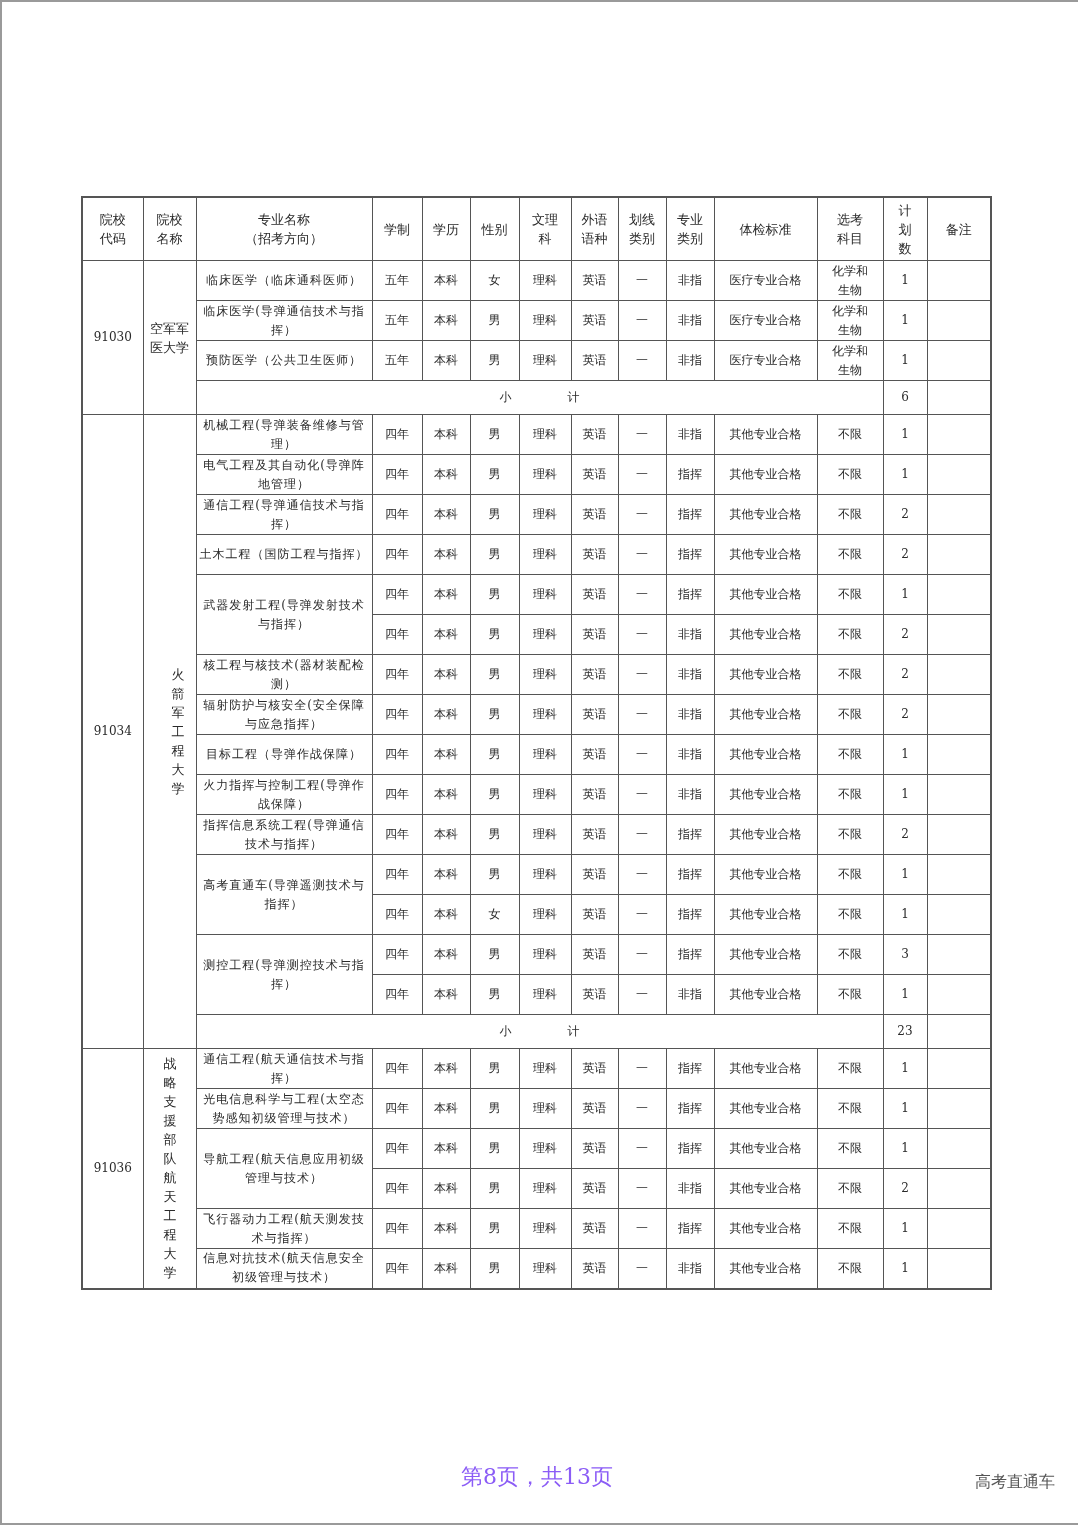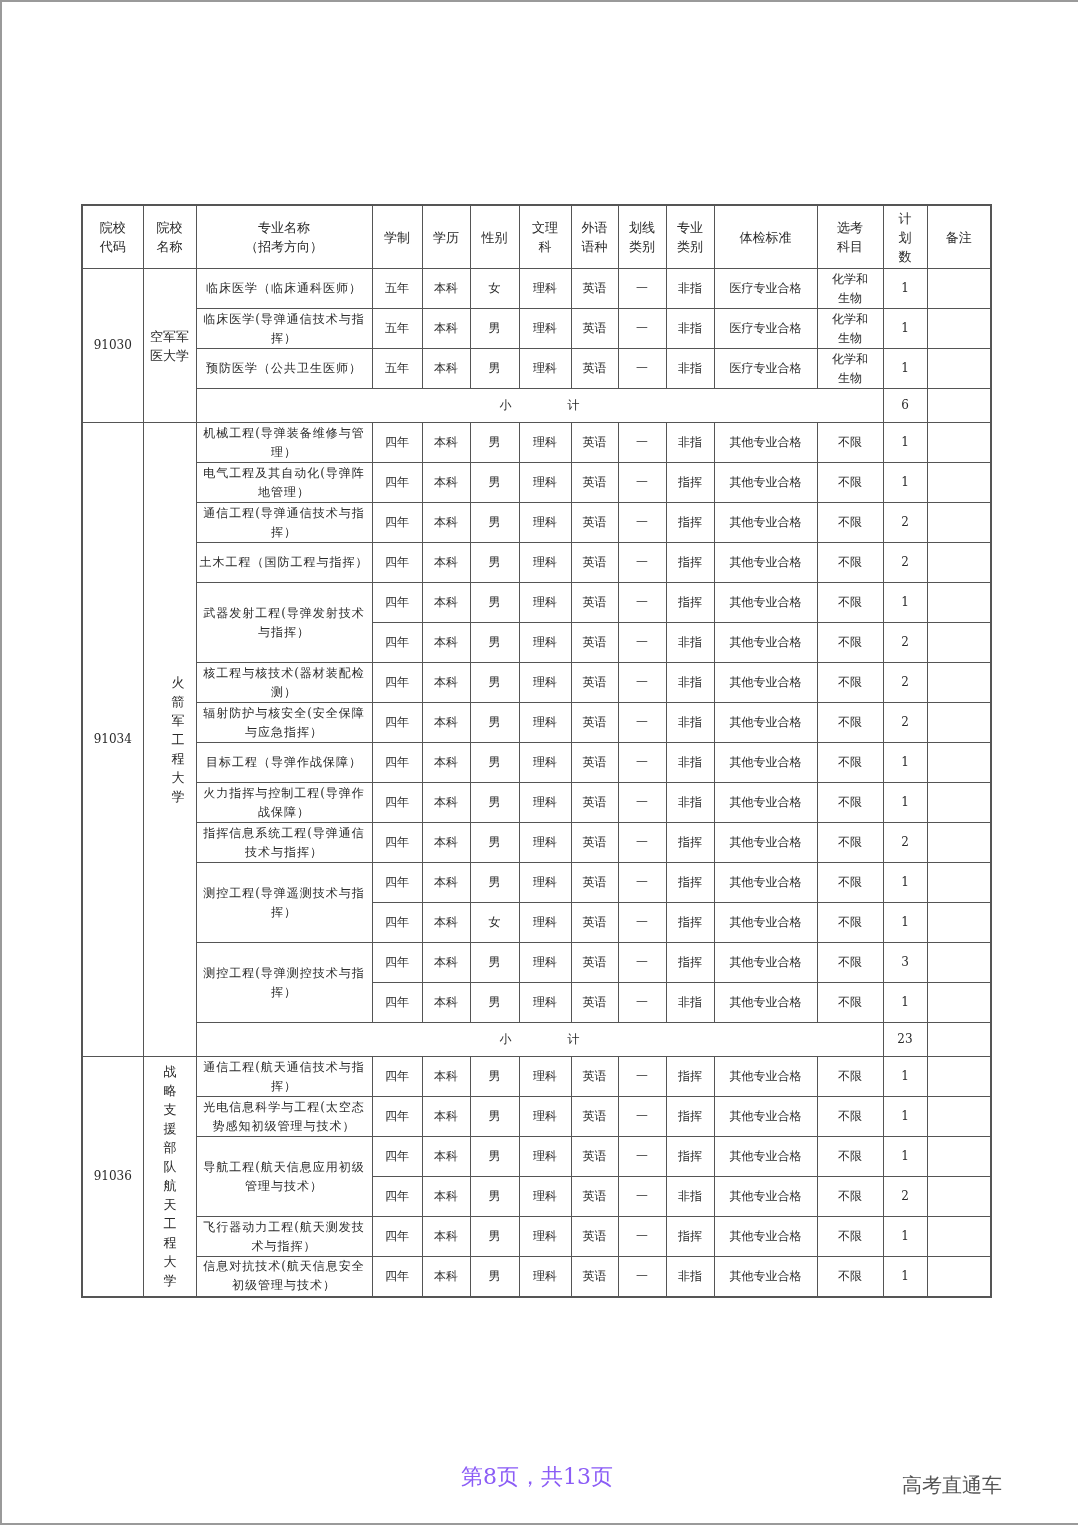--- a/index.html
+++ b/index.html
@@ -1,34 +1,34 @@
 <!DOCTYPE html>
 <html><head>
 <meta charset="utf-8">
 <style>
   html, body { margin: 0; padding: 0; background: #ffffff; }
   body { width: 1080px; height: 1528px; position: relative; overflow: hidden;
          font-family: "DejaVu Serif", "Liberation Serif", serif; color: #222; }
   .page-edge { position: absolute; left: 0; top: 0; width: 1078px; height: 1525px;
                border-left: 2px solid #9a9a9a; border-top: 2px solid #9a9a9a;
                border-bottom: 2px solid #9a9a9a; box-sizing: border-box; pointer-events: none; }
-  table.plan { position: absolute; left: 81px; top: 204px; border-collapse: collapse;
+  table.plan { position: absolute; left: 81px; top: 196px; border-collapse: collapse;
                table-layout: fixed; width: 909px; font-size: 12px; }
   table.plan td, table.plan th { border: 1px solid #555; text-align: center; vertical-align: middle;
                padding: 0 2px; line-height: 19px; font-weight: normal; color: #2a2a2a; }
   table.plan { border: 2px solid #555; }
   th { height: 62px; font-size: 13px; }
   td.major { text-align: left; padding-left: 8px; padding-right: 6px; letter-spacing: 1px; }
   tr.row { height: 40px; }
   tr.sub { height: 34px; }
   td.sub-label { letter-spacing: 0; word-spacing: 0; }
   td.sub-label span.gap { display: inline-block; width: 56px; }
   .footer-page { position: absolute; left: 461px; top: 1462px; font-size: 22px; color: #8b5cf6;
                  font-family: "DejaVu Serif", "Liberation Serif", serif; }
-  .footer-brand { position: absolute; left: 902px; top: 1472px; font-size: 20px; color: #555;
+  .footer-brand { position: absolute; left: 975px; top: 1472px; font-size: 16px; color: #555;
                   font-family: "DejaVu Sans", "Liberation Sans", sans-serif; }
   .vname { line-height: 24px; font-size: 13px; }
 </style>
 </head>
 <body>
 
 <div class="page-edge"></div>
 
 <table class="plan">
   <colgroup>
@@ -264,21 +264,21 @@
         <td>理科</td>
         <td>英语</td>
         <td>一</td>
         <td>指挥</td>
         <td>其他专业合格</td>
         <td>不限</td>
         <td>2</td>
         <td></td>
       </tr>
       <tr class="row">
-        <td class="major" rowspan="2">测控工程(导弹遥测技术与指挥）</td>
+        <td class="major" rowspan="2">高考直通车(导弹遥测技术与指挥）</td>
         <td>四年</td>
         <td>本科</td>
         <td>男</td>
         <td>理科</td>
         <td>英语</td>
         <td>一</td>
         <td>指挥</td>
         <td>其他专业合格</td>
         <td>不限</td>
         <td>1</td>

